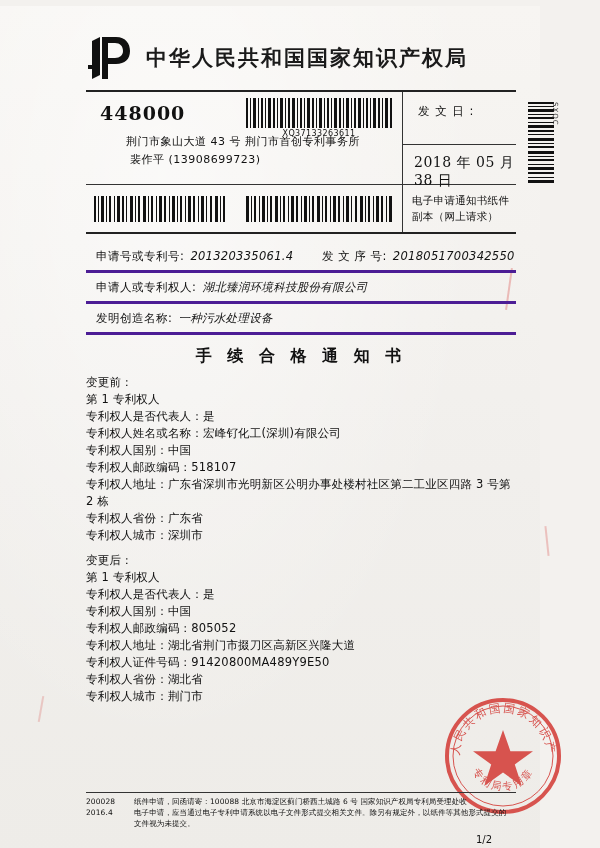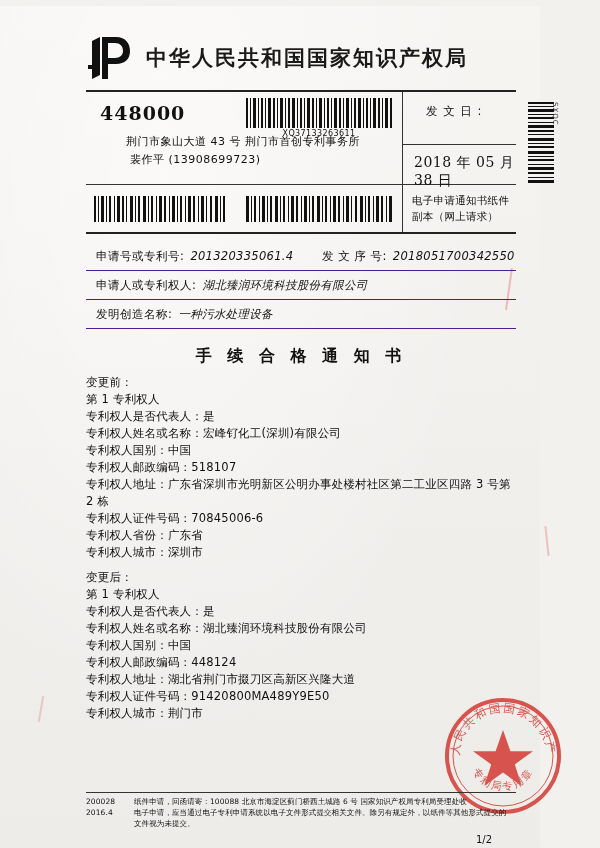--- a/index.html
+++ b/index.html
@@ -76,21 +76,21 @@
     position:absolute;left:160px;top:37px;width:146px;
     text-align:center;font-size:8px;color:#111;letter-spacing:.4px;
   }
   .barcode-l{
     position:absolute;left:8px;top:104px;width:132px;height:26px;
   }
   .barcode-r{
     position:absolute;left:160px;top:104px;width:146px;height:26px;
   }
   .send-label{
-    position:absolute;left:332px;top:12px;font-size:11.5px;color:#111;letter-spacing:1px;margin-left:8px;
+    position:absolute;left:332px;top:12px;font-size:11.5px;color:#111;letter-spacing:1px;
   }
   .send-date{
     position:absolute;left:328px;top:62px;font-size:14px;color:#111;
     font-family:"DejaVu Serif","Liberation Serif",serif;letter-spacing:.5px;
   }
   .enote{
     position:absolute;left:326px;top:100px;width:104px;font-size:10.5px;color:#111;
     line-height:16px;letter-spacing:.3px;
   }
 
@@ -99,21 +99,21 @@
     position:absolute;left:528px;top:96px;width:26px;height:84px;
   }
   .side-label{
     position:absolute;left:551px;top:96px;font-size:7px;color:#333;
     writing-mode:vertical-rl;letter-spacing:1px;
   }
 
   
   .fields{position:absolute;left:86px;top:236px;width:430px;}
   .frow{
-    position:relative;height:28px;border-bottom:1px solid #4c1d95;
+    position:relative;height:28px;border-bottom:3px solid #4c1d95;
     display:flex;align-items:center;
   }
   .frow:first-child{border-top:0;}
   .flabel{font-size:11.5px;color:#111;letter-spacing:.5px;}
   .fvalue{font-size:11.5px;color:#111;margin-left:6px;letter-spacing:.3px;font-style:italic;}
   .fcol-left{position:absolute;left:10px;display:flex;align-items:center;}
   .fcol-right{position:absolute;left:236px;display:flex;align-items:center;}
 
   
   .doc-title{
@@ -385,34 +385,33 @@
 
 
     <div>
       <div class="line ind1">变更前：</div>
       <div class="line ind2">第 1 专利权人</div>
       <div class="line ind3">专利权人是否代表人：是</div>
       <div class="line ind3">专利权人姓名或名称：宏峰钌化工(深圳)有限公司</div>
       <div class="line ind3">专利权人国别：中国</div>
       <div class="line ind3">专利权人邮政编码：518107</div>
       <div class="line ind3">专利权人地址：广东省深圳市光明新区公明办事处楼村社区第二工业区四路 3 号第 2 栋</div>
-      <div class="line ind3">专利权人证件号码：70845006-6</div>
       <div class="line ind3">专利权人省份：广东省</div>
       <div class="line ind3">专利权人城市：深圳市</div>
     </div>
 
     <div class="blk">
       <div class="line ind1">变更后：</div>
       <div class="line ind2">第 1 专利权人</div>
       <div class="line ind3">专利权人是否代表人：是</div>
-      <div class="line ind3">专利权人姓名或名称：湖北臻润环境科技股份有限公司</div>
       <div class="line ind3">专利权人国别：中国</div>
-      <div class="line ind3">专利权人邮政编码：448124</div>
+      <div class="line ind3">专利权人邮政编码：805052</div>
       <div class="line ind3">专利权人地址：湖北省荆门市掇刀区高新区兴隆大道</div>
       <div class="line ind3">专利权人证件号码：91420800MA489Y9E50</div>
+      <div class="line ind3">专利权人省份：湖北省</div>
       <div class="line ind3">专利权人城市：荆门市</div>
     </div>
   </div>
 
   <div class="seal">
     <svg width="124" height="124" viewBox="0 0 124 124" xmlns="http://www.w3.org/2000/svg" style="opacity:.82">
       <defs>
         <path id="arcTop" d="M 18,62 A 44,44 0 0 1 106,62"></path>
         <path id="arcBot" d="M 28,62 A 34,34 0 0 0 96,62"></path>
       </defs>

